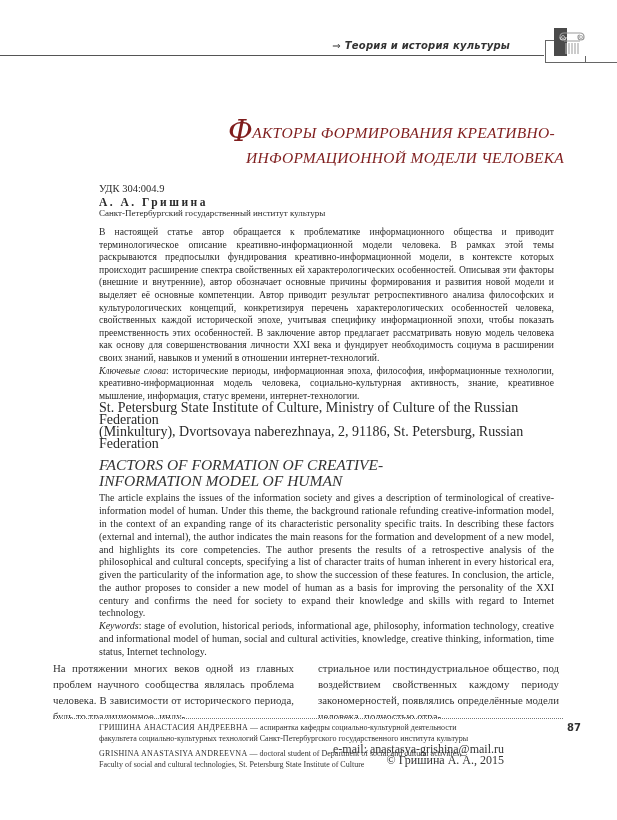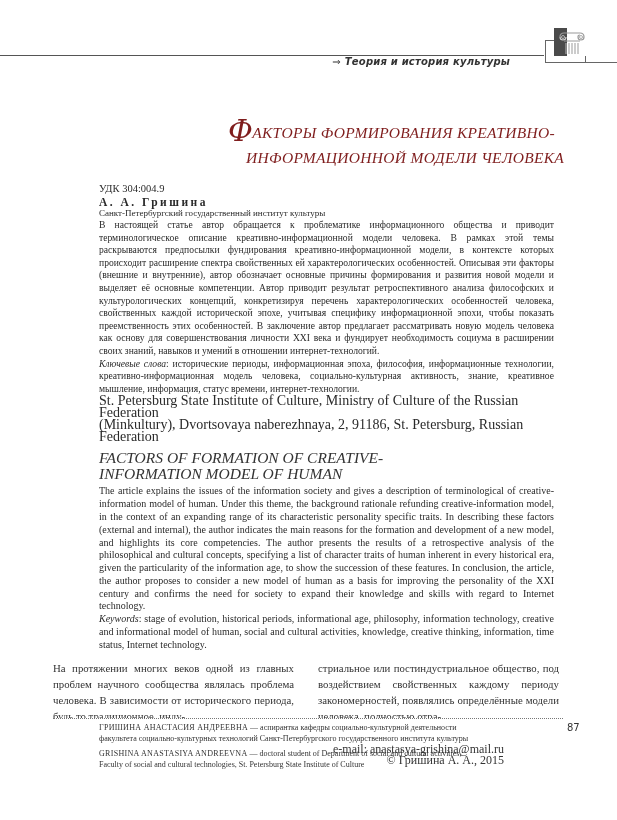--- a/index.html
+++ b/index.html
@@ -1,52 +1,52 @@
 <!DOCTYPE html>
 <html><head>
 <meta charset="utf-8">
 <style>
   html, body { margin: 0; padding: 0; background: #ffffff; }
   body { width: 617px; height: 820px; position: relative; overflow: hidden; font-family: "Liberation Serif", "DejaVu Serif", serif; color: #2a2a2a; }
 
   .header-rule { position: absolute; left: 0; top: 55px; width: 544px; height: 1px; background: #555; }
-  .header-section { position: absolute; right: 107px; top: 56px; font-family: "DejaVu Sans", "Liberation Sans", sans-serif; font-size: 10px; font-style: italic; font-weight: bold; color: #333; letter-spacing: 0.2px; }
+  .header-section { position: absolute; right: 107px; top: 40px; font-family: "DejaVu Sans", "Liberation Sans", sans-serif; font-size: 10px; font-style: italic; font-weight: bold; color: #333; letter-spacing: 0.2px; }
   .header-section .arrow { font-style: normal; font-weight: normal; margin-right: 4px; }
   .logo-frame { position: absolute; left: 554px; top: 28px; width: 34px; height: 28px; }
   .logo-dark { position: absolute; left: 0; top: 0; width: 13px; height: 28px; background: #4a4a4a; }
   .logo-col { position: absolute; left: 4px; top: 4px; width: 28px; height: 22px; }
   .logo-line-a { position: absolute; left: 545px; top: 40px; width: 10px; height: 1px; background: #666; }
   .logo-line-b { position: absolute; left: 545px; top: 40px; width: 1px; height: 22px; background: #666; }
   .logo-line-c { position: absolute; left: 545px; top: 62px; width: 72px; height: 1px; background: #666; }
   .logo-line-d { position: absolute; left: 585px; top: 56px; width: 1px; height: 6px; background: #666; }
 
   .title-block { position: absolute; left: 228px; top: 118px; width: 380px; font-size: 15.5px; line-height: 25px; color: #7f1d1d; font-style: italic; letter-spacing: 0.3px; }
   .title-block .drop { font-size: 30px; font-family: "DejaVu Serif", serif; font-style: italic; vertical-align: -3px; margin-right: -1px; }
   .title-block .line2 { display: block; padding-left: 18px; }
 
   .main { position: absolute; left: 99px; top: 183px; width: 455px; }
   .udk { font-size: 10.5px; margin-bottom: 2px; }
   .author-ru { font-size: 11.5px; font-weight: bold; letter-spacing: 2.5px; margin-bottom: 0px; }
-  .affil { font-size: 9px; margin-bottom: 1px; }
+  .affil { font-size: 9px; margin-bottom: 8px; }
   .abstract { font-size: 9.6px; line-height: 12.6px; text-align: justify; }
   .kw-label { font-style: italic; }
   .author-en { font-size: 11.5px; font-weight: bold; letter-spacing: 2.5px; margin-top: 9px; }
   .affil-en { font-size: 14px; line-height: 12px; margin-bottom: 7px; }
   .title-en { font-size: 15.5px; font-style: italic; line-height: 16px; margin-bottom: 3px; color: #333; }
   .abstract-en { font-size: 10px; line-height: 12.8px; text-align: justify; }
 
   .body-cols { position: absolute; left: 53px; top: 660px; width: 506px; display: flex; justify-content: space-between; }
   .col { width: 241px; font-size: 10.8px; line-height: 16px; text-align: justify; height: 58px; overflow: hidden; color: #333; }
 
   .dotted-rule { position: absolute; left: 53px; top: 718px; width: 510px; border-top: 1px dotted #777; }
   .footer-info { position: absolute; left: 99px; top: 722px; width: 455px; font-size: 8px; line-height: 11px; color: #333; }
   .footer-info .name { letter-spacing: 0.3px; }
   .footer-info .gap { height: 4px; }
   .footer-contact { position: absolute; right: 113px; top: 744px; font-size: 12px; line-height: 11px; text-align: right; color: #333; }
-  .page-num { position: absolute; left: 567px; top: 722px; font-family: "DejaVu Sans", "Liberation Sans", sans-serif; font-weight: normal; font-size: 10px; color: #333; }
+  .page-num { position: absolute; left: 567px; top: 722px; font-family: "DejaVu Sans", "Liberation Sans", sans-serif; font-weight: bold; font-size: 10px; color: #333; }
 </style>
 </head>
 <body>
 
 <div class="header-rule"></div>
 <div class="header-section">
   <span class="arrow">⇒</span><span>Теория и история культуры</span>
 </div>
 <div class="logo-line-a"></div>
 <div class="logo-line-b"></div>

